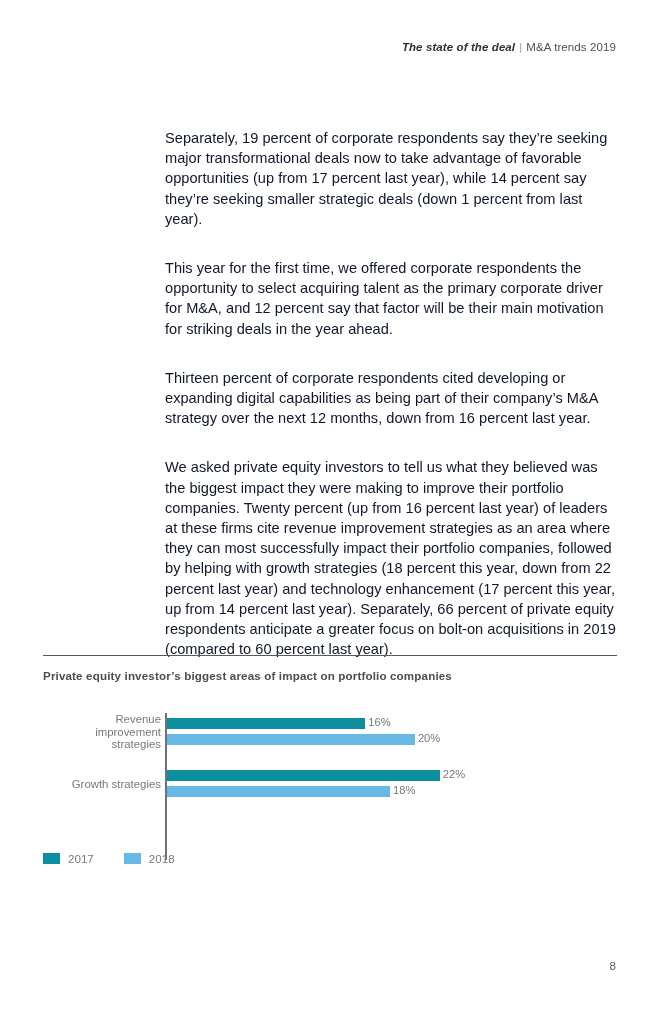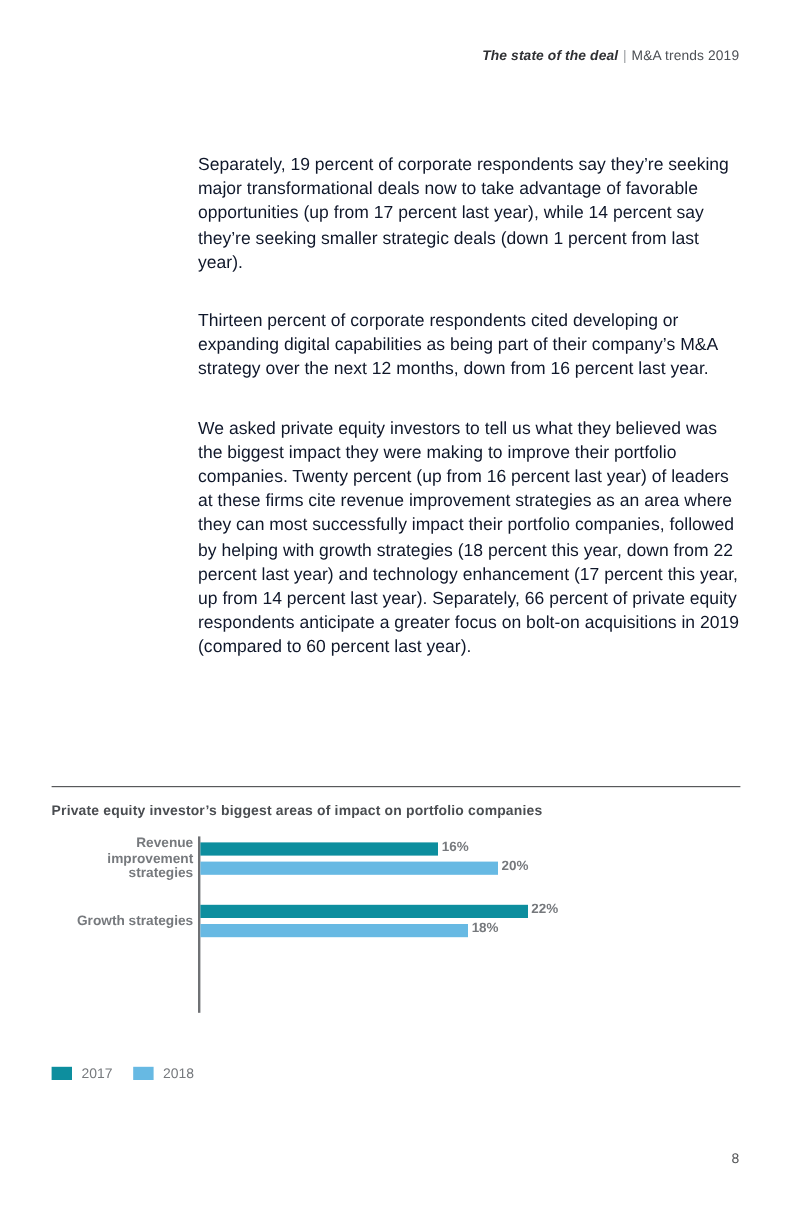--- a/index.html
+++ b/index.html
@@ -70,23 +70,22 @@
   .chart-title {
     margin-top: 13px;
     font-size: 11.6px;
     font-weight: bold;
     color: #4a4d51;
     letter-spacing: 0.15px;
   }
 
   .chart-area {
     position: relative;
-    margin-top: 15px;
+    margin-top: 31px;
     height: 150px;
-    font-weight: bold;
   }
   .axis-line {
     position: absolute;
     left: 122px;
     top: 0;
     width: 1.6px;
     height: 147px;
     background: #6f7174;
   }
   .cat-group {
@@ -128,24 +127,24 @@
     top: -2px;
     font-size: 11.2px;
     color: #76797d;
     white-space: nowrap;
   }
 
   
   .chart-legend {
     position: absolute;
     left: 43px;
-    top: 888px;
+    top: 852px;
     display: flex;
     align-items: flex-end;
-    gap: 17px;
+    gap: 30px;
   }
   .legend-item {
     display: flex;
     align-items: center;
     gap: 8px;
   }
   .legend-swatch {
     width: 17px;
     height: 11px;
     display: block;
@@ -166,20 +165,21 @@
 </style>
 </head>
 <body>
 
 <div class="page-header">
   <span class="hdr-strong">The state of the deal</span><span class="hdr-sep">|</span><span class="hdr-rest">M&amp;A trends 2019</span>
 </div>
 
 <div class="body-copy">
   <p>Separately, 19 percent of corporate respondents say they’re seeking major transformational deals now to take advantage of favorable opportunities (up from 17 percent last year), while 14 percent say they’re seeking smaller strategic deals (down 1 percent from last year).</p>
+  <p>This year for the first time, we offered corporate respondents the opportunity to select acquiring talent as the primary corporate driver for M&amp;A, and 12 percent say that factor will be their main motivation for striking deals in the year ahead.</p>
   <p>Thirteen percent of corporate respondents cited developing or expanding digital capabilities as being part of their company’s M&amp;A strategy over the next 12 months, down from 16 percent last year.</p>
   <p>We asked private equity investors to tell us what they believed was the biggest impact they were making to improve their portfolio companies. Twenty percent (up from 16 percent last year) of leaders at these firms cite revenue improvement strategies as an area where they can most successfully impact their portfolio companies, followed by helping with growth strategies (18 percent this year, down from 22 percent last year) and technology enhancement (17 percent this year, up from 14 percent last year). Separately, 66 percent of private equity respondents anticipate a greater focus on bolt-on acquisitions in 2019 (compared to 60 percent last year).</p>
 </div>
 
 <div class="chart-block">
   <div class="chart-divider"></div>
   <div class="chart-title">Private equity investor’s biggest areas of impact on portfolio companies</div>
 
   <div class="chart-area">
     <div class="axis-line"></div>

